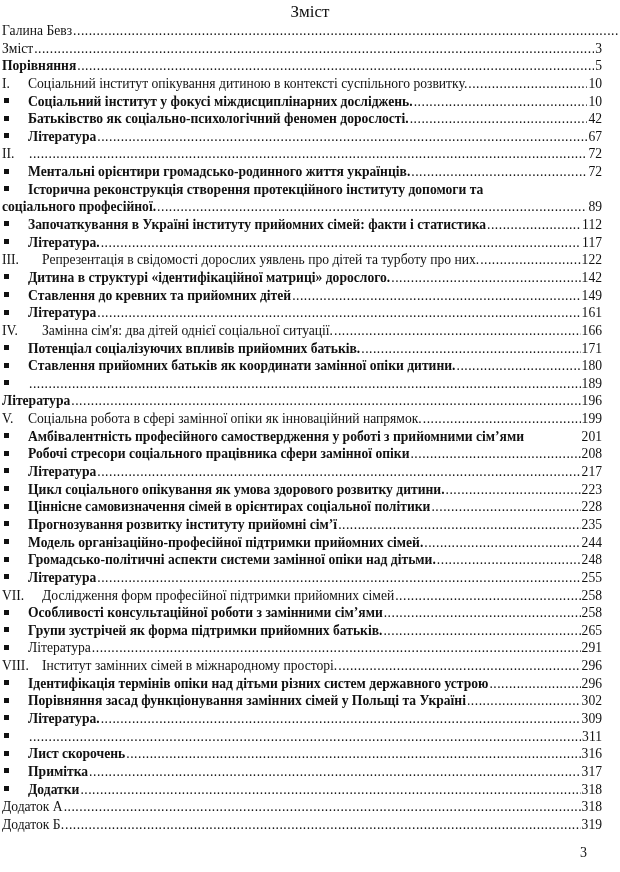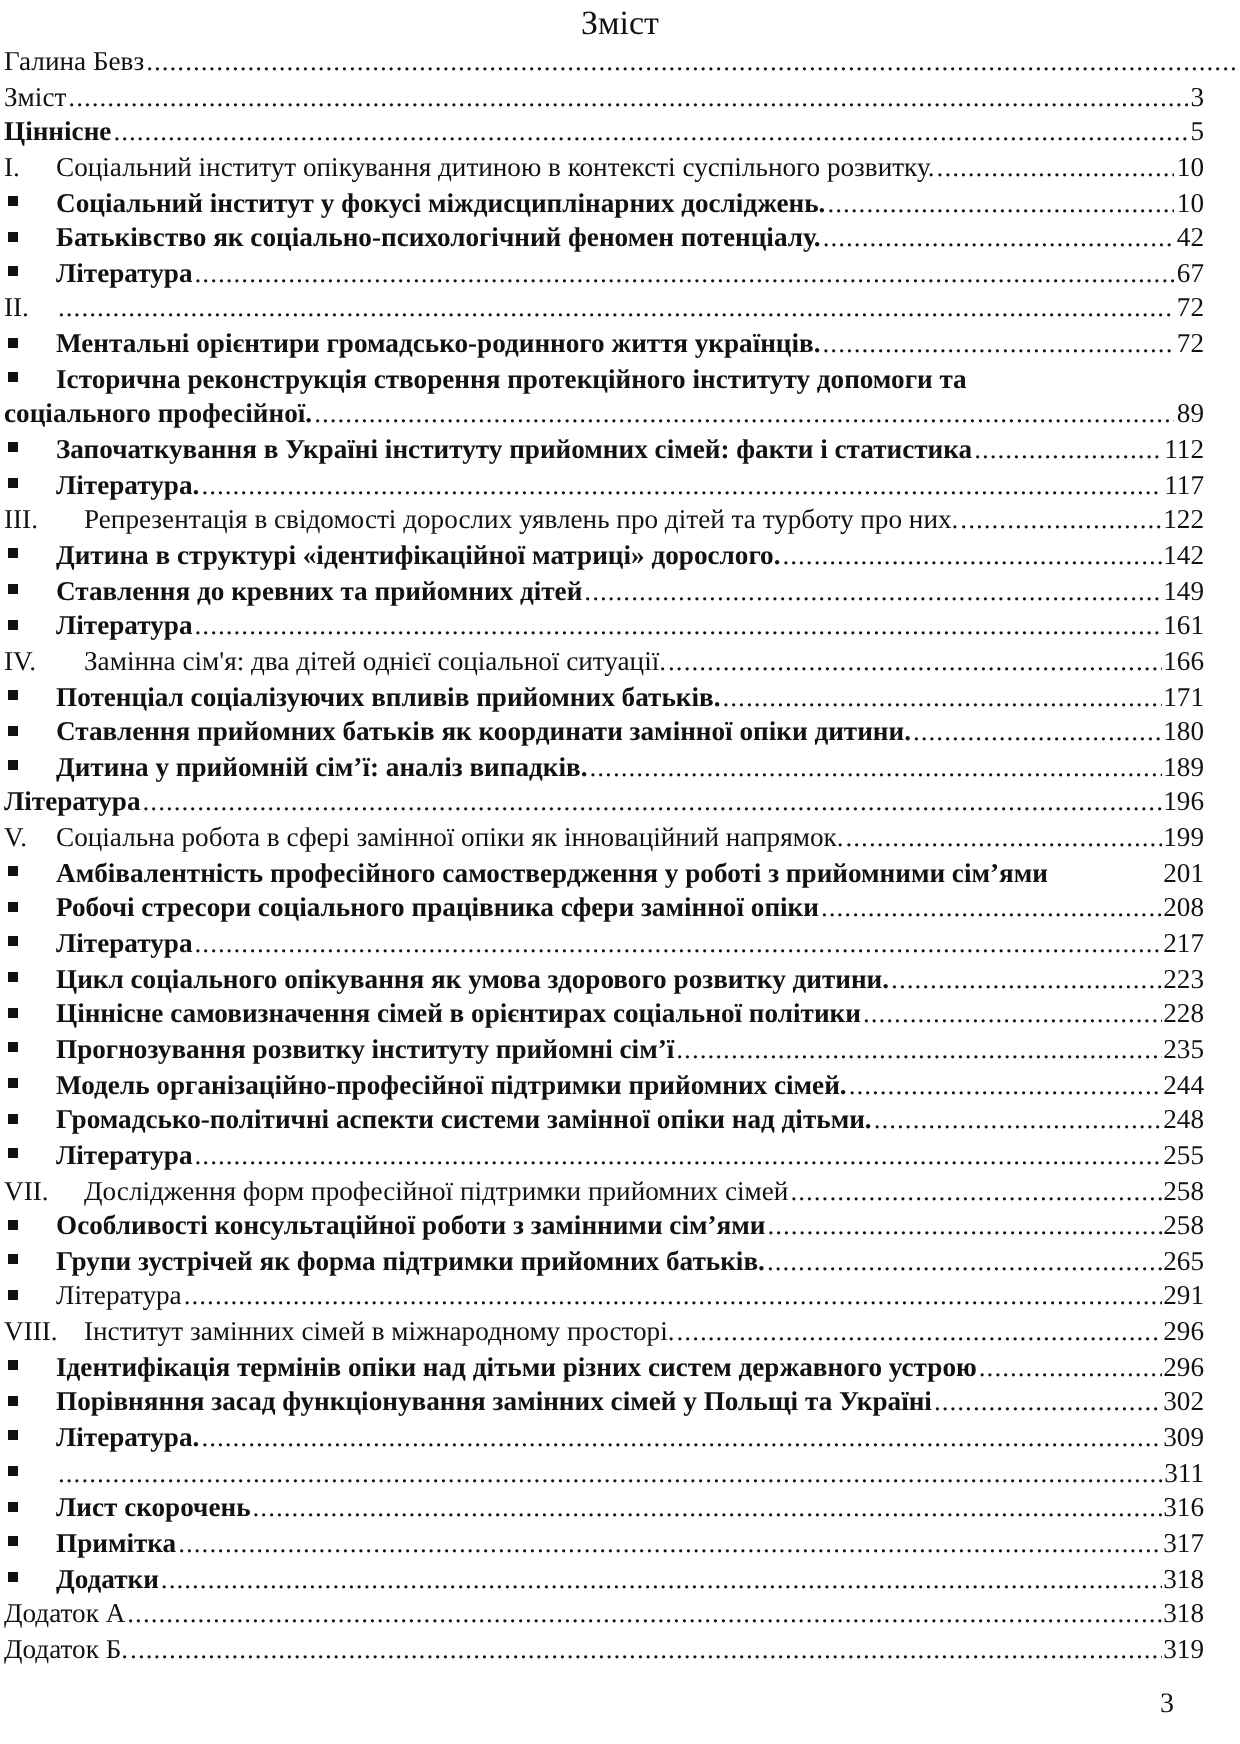--- a/index.html
+++ b/index.html
@@ -50,39 +50,39 @@
     <div class="toc-line wide">
       <span class="lbl">Галина Бевз</span>
       <span class="dots"></span>
     </div>
     <div class="toc-line">
       <span class="lbl">Зміст</span>
       <span class="dots"></span>
       <span class="pg">3</span>
     </div>
     <div class="toc-line bold">
-      <span class="lbl">Ціннісне</span>
+      <span class="lbl">Порівняння</span>
       <span class="dots"></span>
       <span class="pg">5</span>
     </div>
     <div class="toc-line">
       <span class="marker">I.</span>
       <span class="lbl">Соціальний інститут опікування дитиною в контексті суспільного розвитку.</span>
       <span class="dots"></span>
       <span class="pg">10</span>
     </div>
     <div class="toc-line bold">
       <span class="marker"><span class="bullet"></span></span>
       <span class="lbl">Соціальний інститут у фокусі міждисциплінарних досліджень.</span>
       <span class="dots"></span>
       <span class="pg">10</span>
     </div>
     <div class="toc-line bold">
       <span class="marker"><span class="bullet"></span></span>
-      <span class="lbl">Батьківство як соціально-психологічний феномен потенціалу.</span>
+      <span class="lbl">Батьківство як соціально-психологічний феномен дорослості.</span>
       <span class="dots"></span>
       <span class="pg">42</span>
     </div>
     <div class="toc-line bold">
       <span class="marker"><span class="bullet"></span></span>
       <span class="lbl">Література</span>
       <span class="dots"></span>
       <span class="pg">67</span>
     </div>
     <div class="toc-line">
@@ -154,21 +154,20 @@
       <span class="pg">171</span>
     </div>
     <div class="toc-line bold">
       <span class="marker"><span class="bullet"></span></span>
       <span class="lbl">Ставлення прийомних батьків як координати замінної опіки дитини.</span>
       <span class="dots"></span>
       <span class="pg">180</span>
     </div>
     <div class="toc-line bold">
       <span class="marker"><span class="bullet"></span></span>
-      <span class="lbl">Дитина у прийомній сім’ї: аналіз випадків.</span>
       <span class="dots"></span>
       <span class="pg">189</span>
     </div>
     <div class="toc-line bold">
       <span class="lbl">Література</span>
       <span class="dots"></span>
       <span class="pg">196</span>
     </div>
     <div class="toc-line">
       <span class="marker">V.</span>

